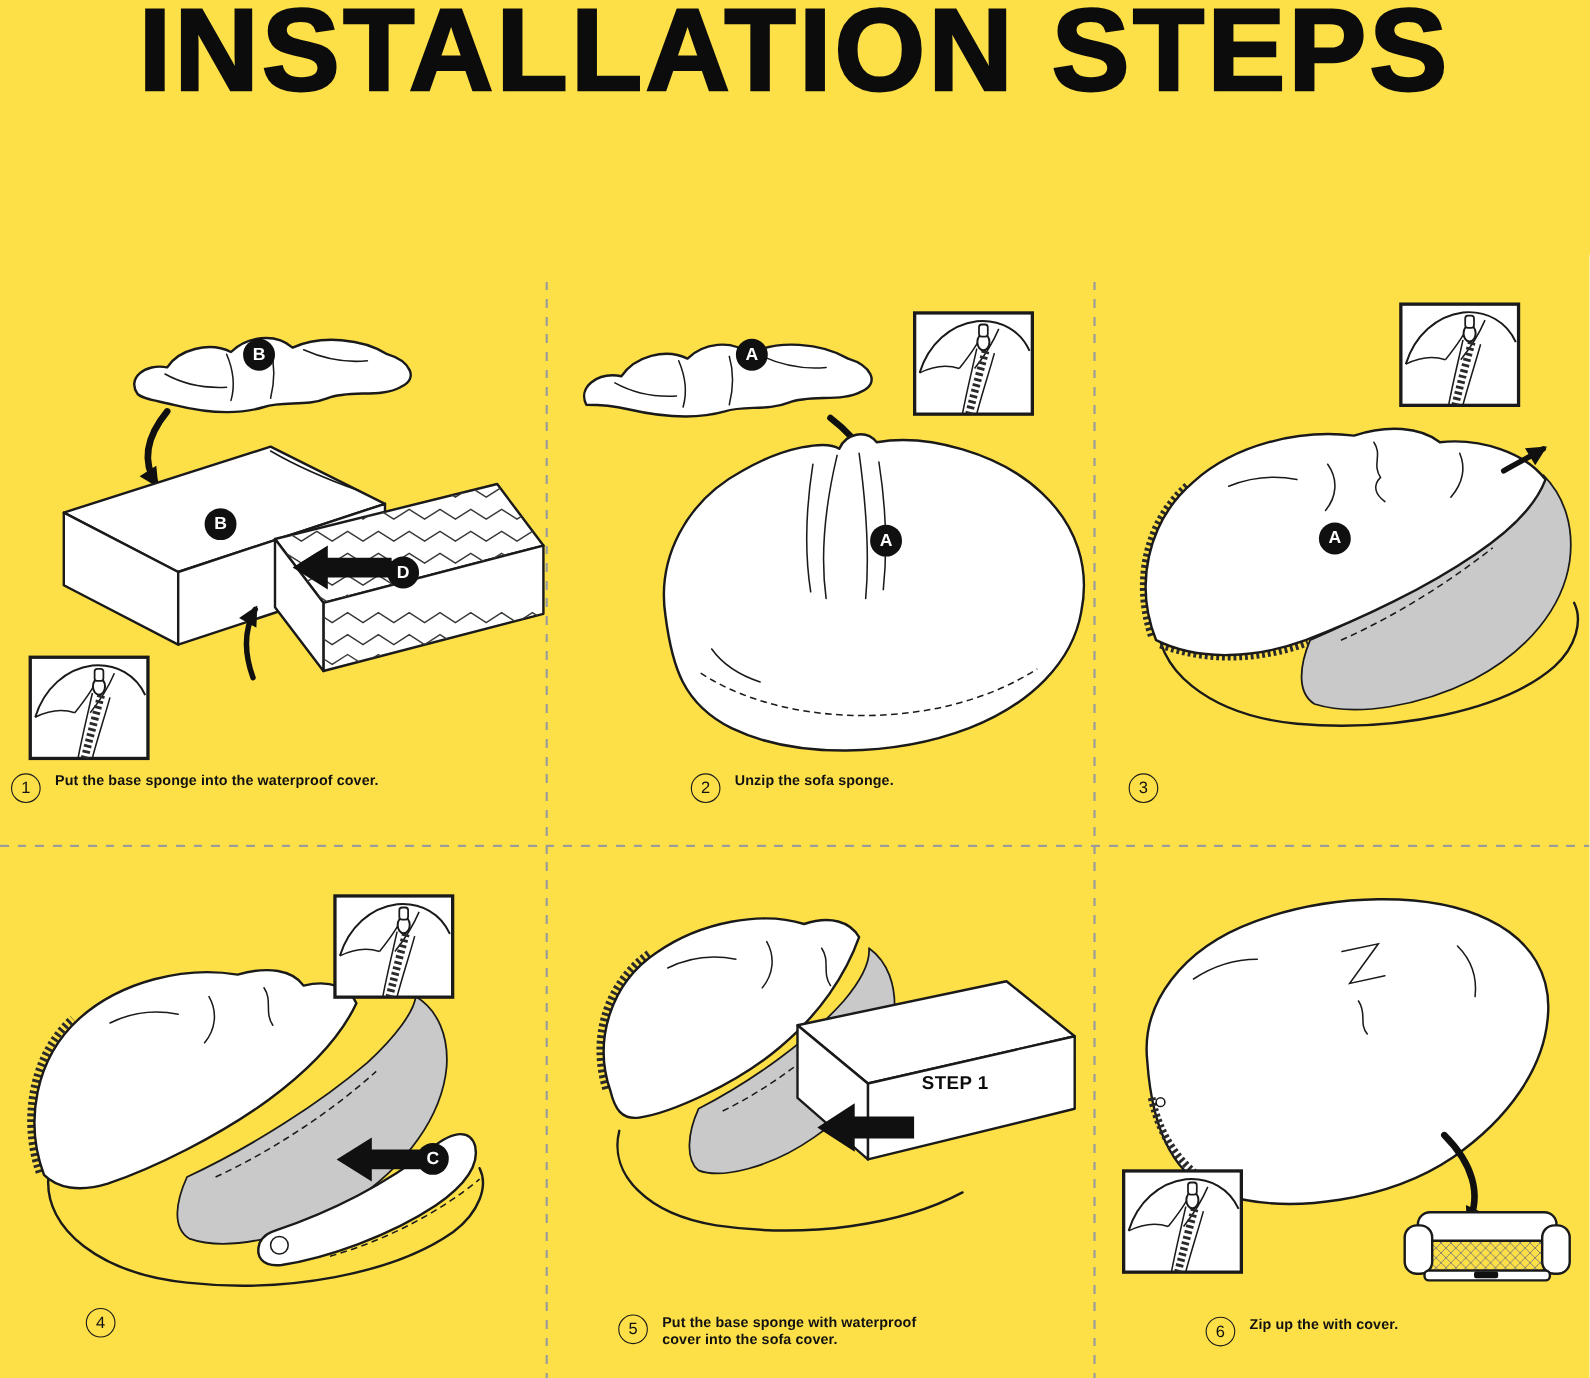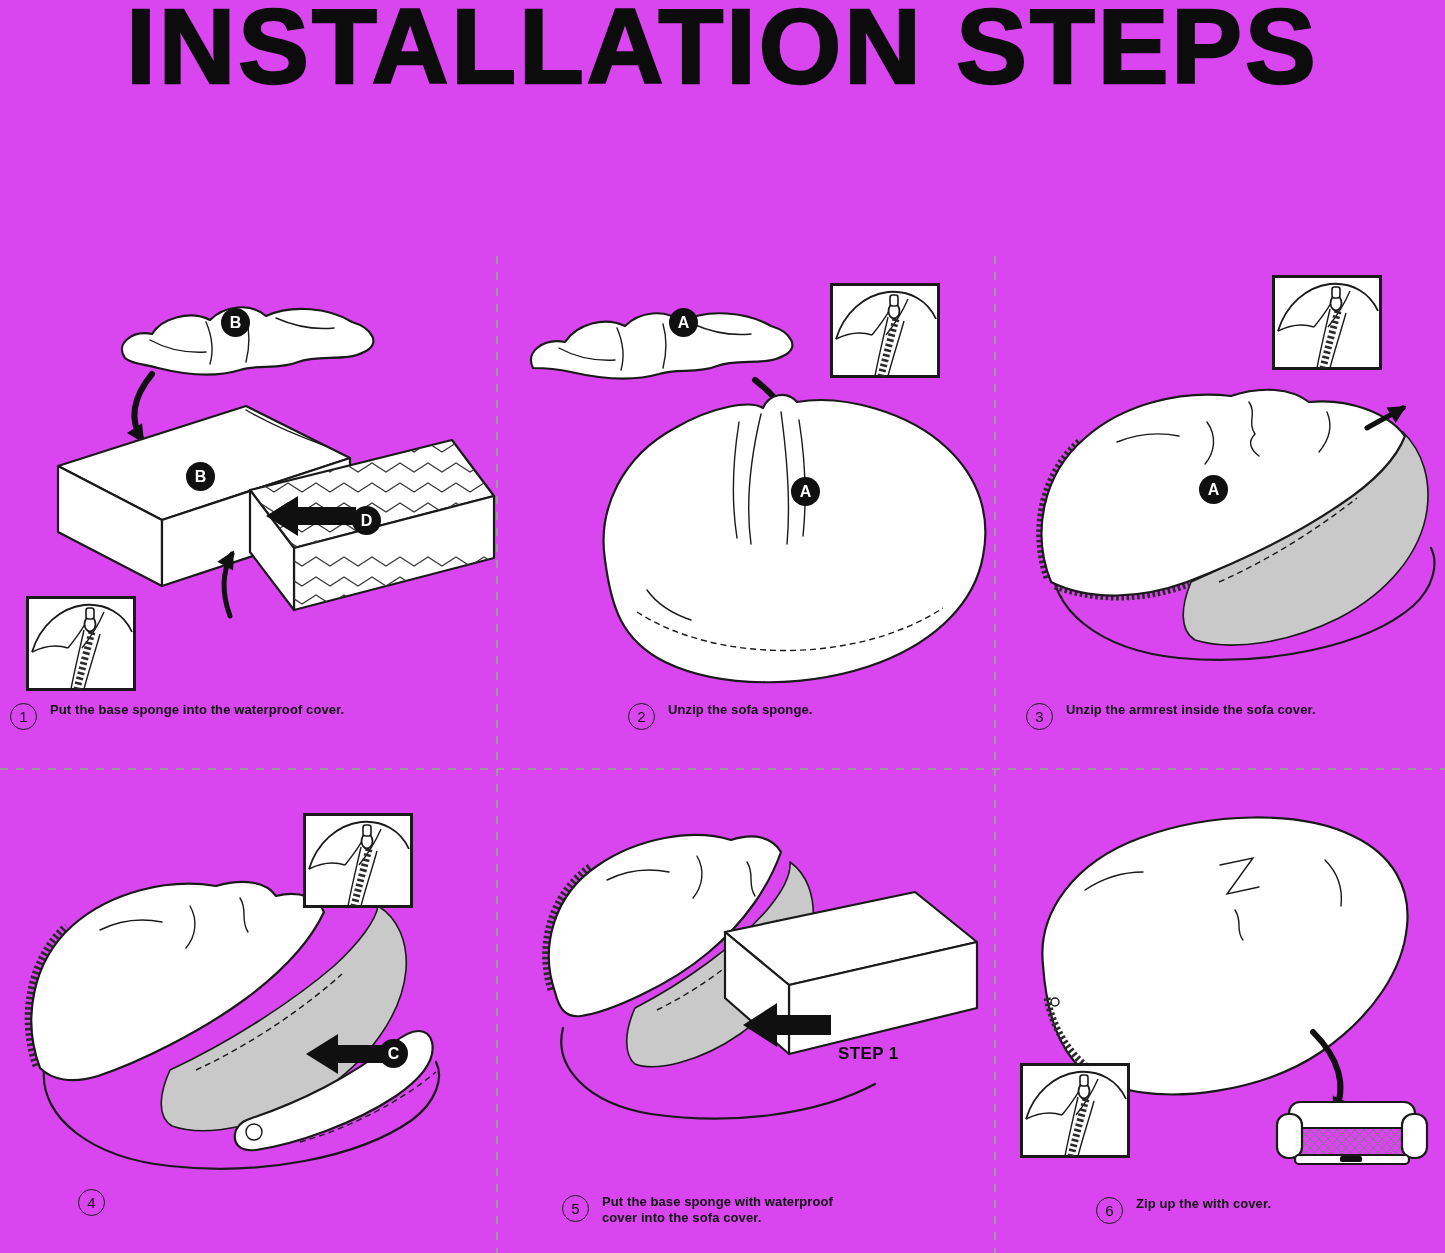--- a/index.html
+++ b/index.html
@@ -1,16 +1,16 @@
 <!DOCTYPE html>
 <html><head>
 <meta charset="utf-8">
 <style>
   html,body{margin:0;padding:0;background:#fff;}
-  .canvas{position:relative;width:1445px;height:1253px;background:#d946ef;overflow:hidden;
+  .canvas{position:relative;width:1445px;height:1253px;background:#fde047;overflow:hidden;
           font-family:"Liberation Sans",sans-serif;color:#111;}
   .title{position:absolute;top:-14px;left:0;width:100%;text-align:center;white-space:nowrap;
          font-size:106px;font-weight:700;letter-spacing:3px;color:#0c0c0c;
          -webkit-text-stroke:2.5px #0c0c0c;}
   .div-v{position:absolute;width:2px;
          background:repeating-linear-gradient(to bottom,#9b9b9b 0 8px,transparent 8px 16px);}
   .div-h{position:absolute;height:2px;
          background:repeating-linear-gradient(to right,#9b9b9b 0 8px,transparent 8px 16px);}
   .art{position:absolute;}
   
@@ -212,33 +212,32 @@
   </svg>
 
   <div class="badge" style="left:221px;top:308px">B</div>
   <div class="badge" style="left:186px;top:462px">B</div>
   <div class="badge" style="left:352px;top:506px">D</div>
   <div class="badge" style="left:669px;top:308px">A</div>
   <div class="badge" style="left:791px;top:477px">A</div>
   <div class="badge" style="left:1199px;top:475px">A</div>
   <div class="badge" style="left:379px;top:1039px">C</div>
 
-  <div class="steplabel" style="left:838px;top:1044px">STEP 1</div>
+  <div class="steplabel" style="left:838px;top:975px">STEP 1</div>
 
   <div class="caption" style="left:10px;top:702px">
     <div class="stepnum">1</div>
     <div class="captext">Put the base sponge into the waterproof cover.</div>
   </div>
   <div class="caption" style="left:628px;top:702px">
     <div class="stepnum">2</div>
     <div class="captext">Unzip the sofa sponge.</div>
   </div>
   <div class="caption" style="left:1026px;top:702px">
     <div class="stepnum">3</div>
-    <div class="captext">Unzip the armrest inside the sofa cover.</div>
   </div>
   <div class="caption" style="left:78px;top:1188px">
     <div class="stepnum">4</div>
   </div>
   <div class="caption" style="left:562px;top:1194px">
     <div class="stepnum">5</div>
     <div class="captext">Put the base sponge with waterproof
 cover into the sofa cover.</div>
   </div>
   <div class="caption" style="left:1096px;top:1196px">

